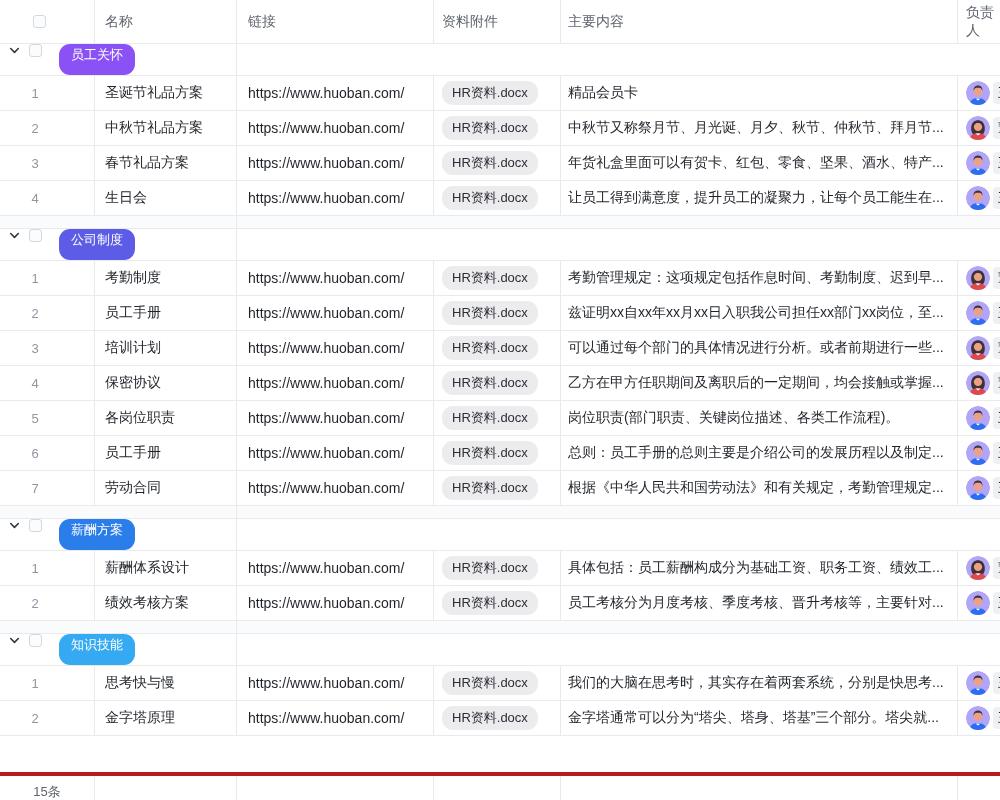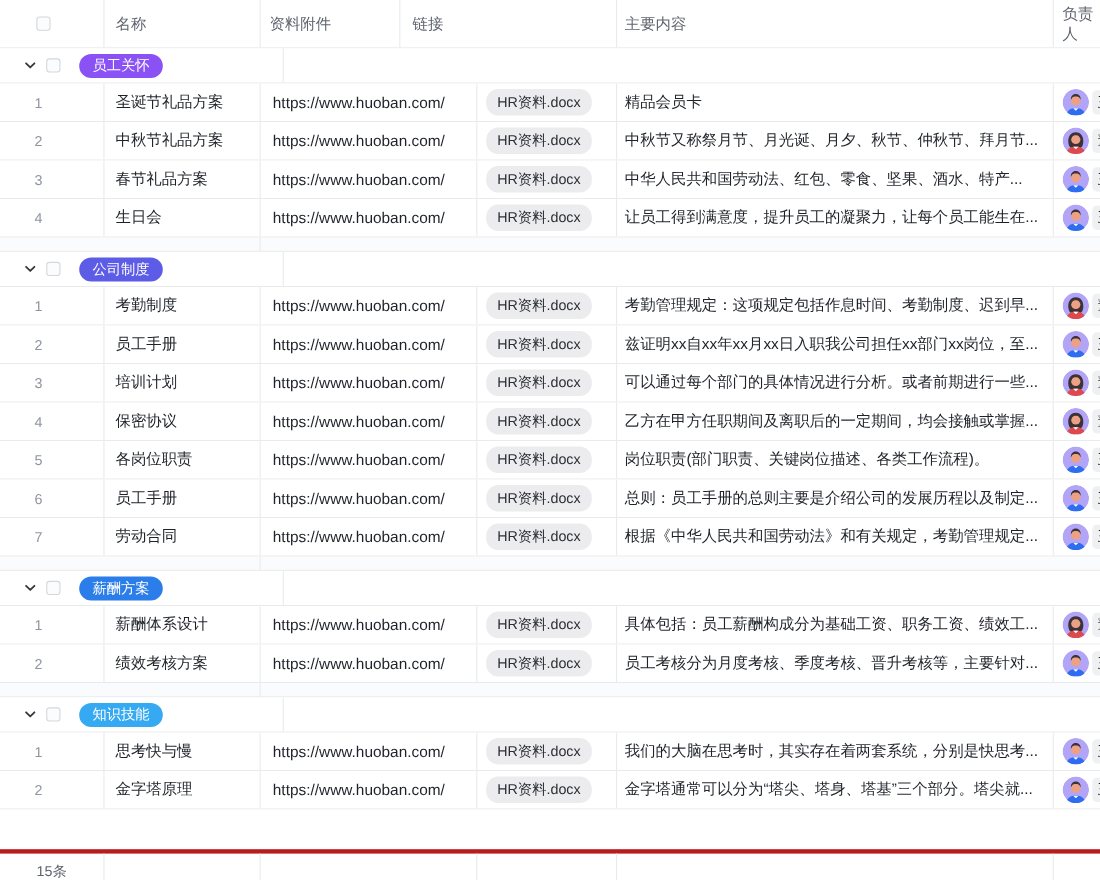--- a/index.html
+++ b/index.html
@@ -19,21 +19,21 @@
   .c5{width:397px;padding-left:7px}
   .c6{flex:1 1 auto;border-right:none;padding-left:8px}
   .header-row{height:44px;color:#5f646e;font-size:14px}
   .header-row .checkbox{margin-left:33px}
   .checkbox{width:13px;height:13px;border:1px solid #d4d7dc;border-radius:3px;background:#fbfcfd;flex-shrink:0}
   .num{width:70px;text-align:center;color:#9095a0;font-size:13px}
   .txt{font-size:14px;white-space:nowrap}
   .chip{background:#ececee;border-radius:11px;padding:3px 10px;font-size:13px;white-space:nowrap;color:#2b2f36}
   
   .group-row{display:flex;height:32px;border-bottom:1px solid #e9eaec;background:#fff}
-  .group-left{width:258px;border-right:1px solid #e9eaec;display:flex;align-items:center;padding-left:21px}
+  .group-left{width:237px;border-right:1px solid #e9eaec;display:flex;padding-left:8px}
   .group-rest{flex:1}
   .chevron{width:13px;height:13px;display:flex;align-items:center;justify-content:center;cursor:pointer;flex-shrink:0}
   .group-left .checkbox{margin-left:8px}
   .badge{color:#fff;font-size:13px;padding:3px 12px;border-radius:11px;white-space:nowrap;margin-left:17px;line-height:16px}
   
   .spacer-row{height:13px;background:#fafbfc;border-bottom:1px solid #e9eaec;display:flex}
   .spacer-left{width:237px;border-right:1px solid #e9eaec}
   
   .person{display:flex;align-items:center;white-space:nowrap}
   .avatar{width:24px;height:24px;border-radius:50%;flex-shrink:0}
@@ -48,25 +48,25 @@
 
 <div class="table">
 
   <div class="row header-row">
     <div class="cell c1">
       <span class="checkbox"></span>
     </div>
     <div class="cell c2">
       <span>名称</span>
     </div>
+    <div class="cell c3">
+      <span>链接</span>
+    </div>
     <div class="cell c4">
       <span>资料附件</span>
-    </div>
-    <div class="cell c3">
-      <span>链接</span>
     </div>
     <div class="cell c5">
       <span>主要内容</span>
     </div>
     <div class="cell c6">
       <span>负责人</span>
     </div>
   </div>
 
   <div id="table-body">
@@ -148,21 +148,21 @@
         <div class="cell c2">
           <span class="txt">春节礼品方案</span>
         </div>
         <div class="cell c3">
           <span class="txt">https://www.huoban.com/</span>
         </div>
         <div class="cell c4">
           <span class="chip">HR资料.docx</span>
         </div>
         <div class="cell c5">
-          <span class="txt">中华人民共和国劳动法、红包、零食、坚果、酒水、特产...</span>
+          <span class="txt">年货礼盒里面可以有贺卡、红包、零食、坚果、酒水、特产...</span>
         </div>
         <div class="cell c6">
           <span class="person">
             <svg class="avatar" viewBox="0 0 24 24" xmlns="http://www.w3.org/2000/svg">
               <circle cx="12" cy="12" r="12" fill="#b2a4f6"></circle>
               <path d="M3.5 24c0-4.6 4-6.9 8.5-6.9s8.5 2.3 8.5 6.9z" fill="#2e6cf0"></path>
               <path d="M9.6 17.4 12 19.6l2.4-2.2z" fill="#fff"></path>
               <circle cx="12" cy="10.5" r="4.4" fill="#eda184"></circle>
               <path d="M7.6 9.9c-.4-3.2 1.5-5.4 4.4-5.4s4.8 2.2 4.4 5.4c-.5-1.6-1.3-2.5-2-2.8-1.4-.6-3.4-.6-4.8 0-.7.3-1.5 1.2-2 2.8z" fill="#3c3338"></path>
             </svg>

